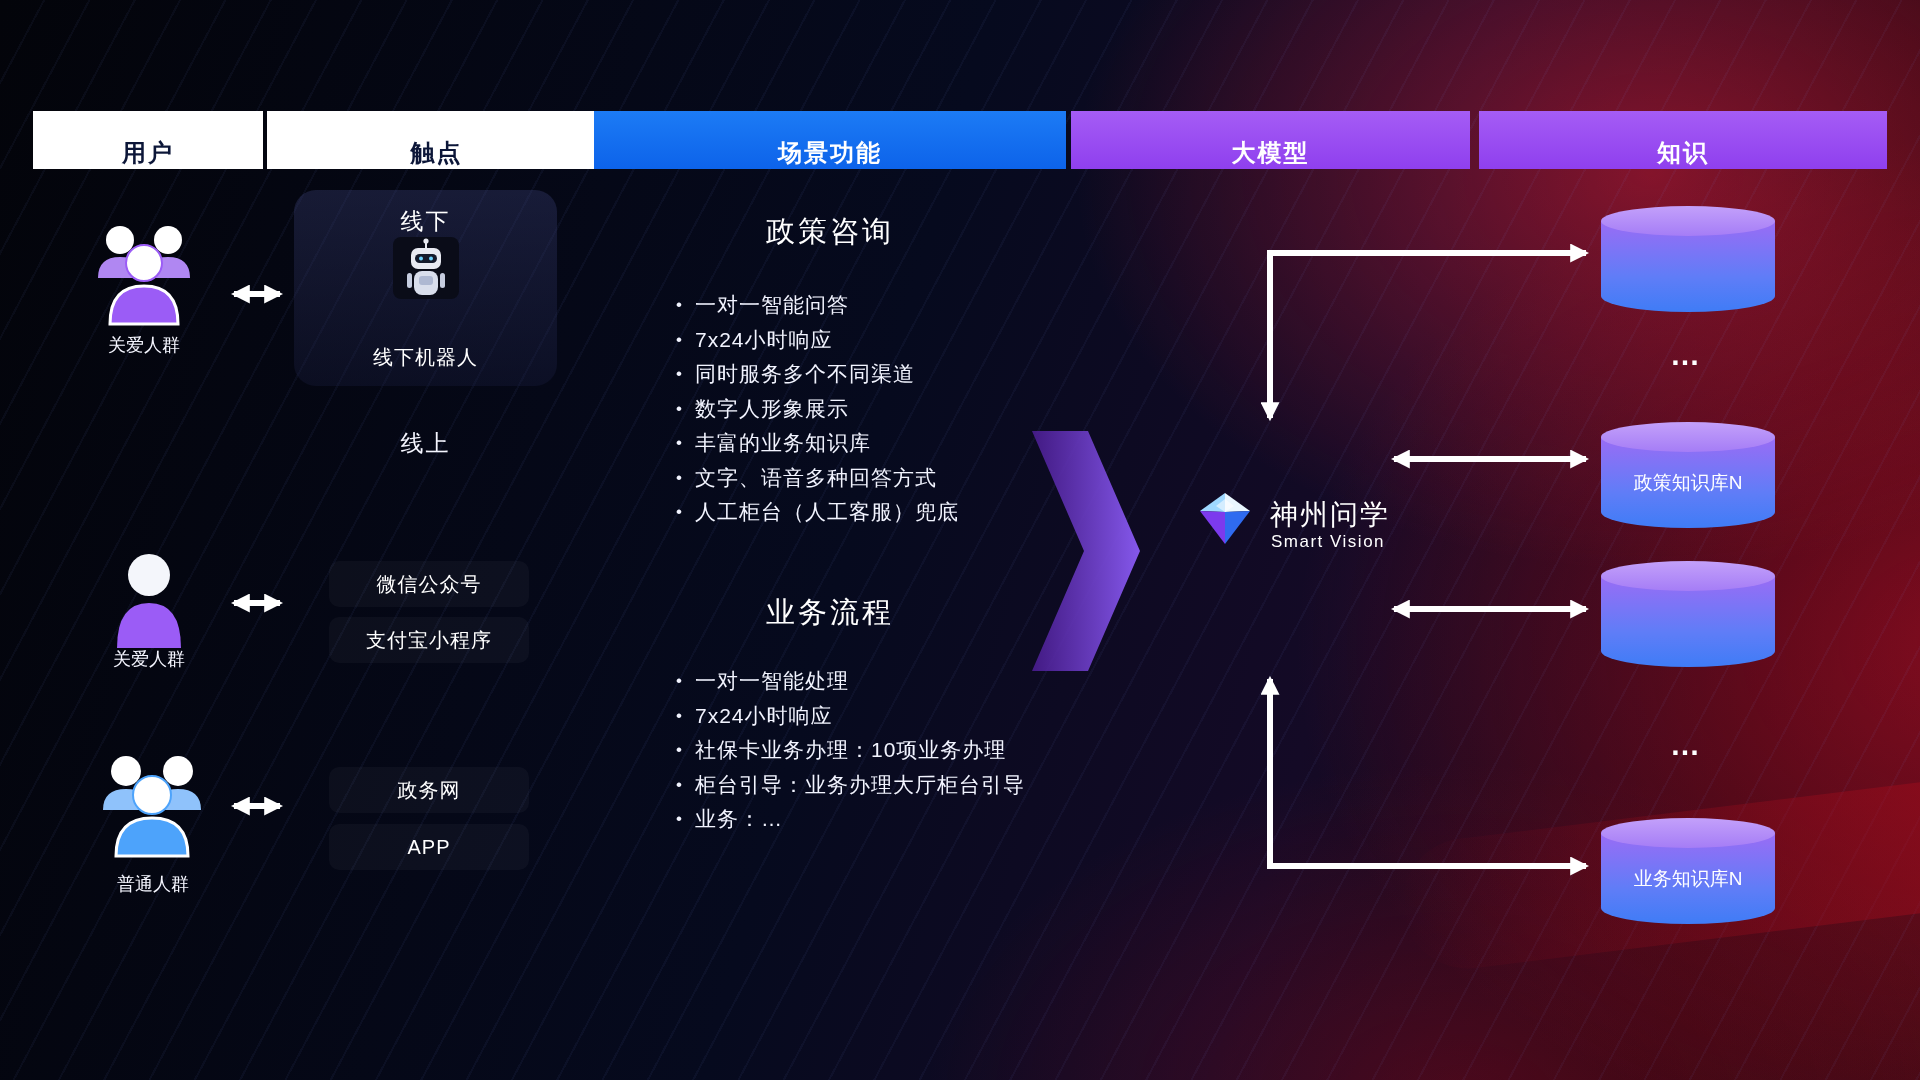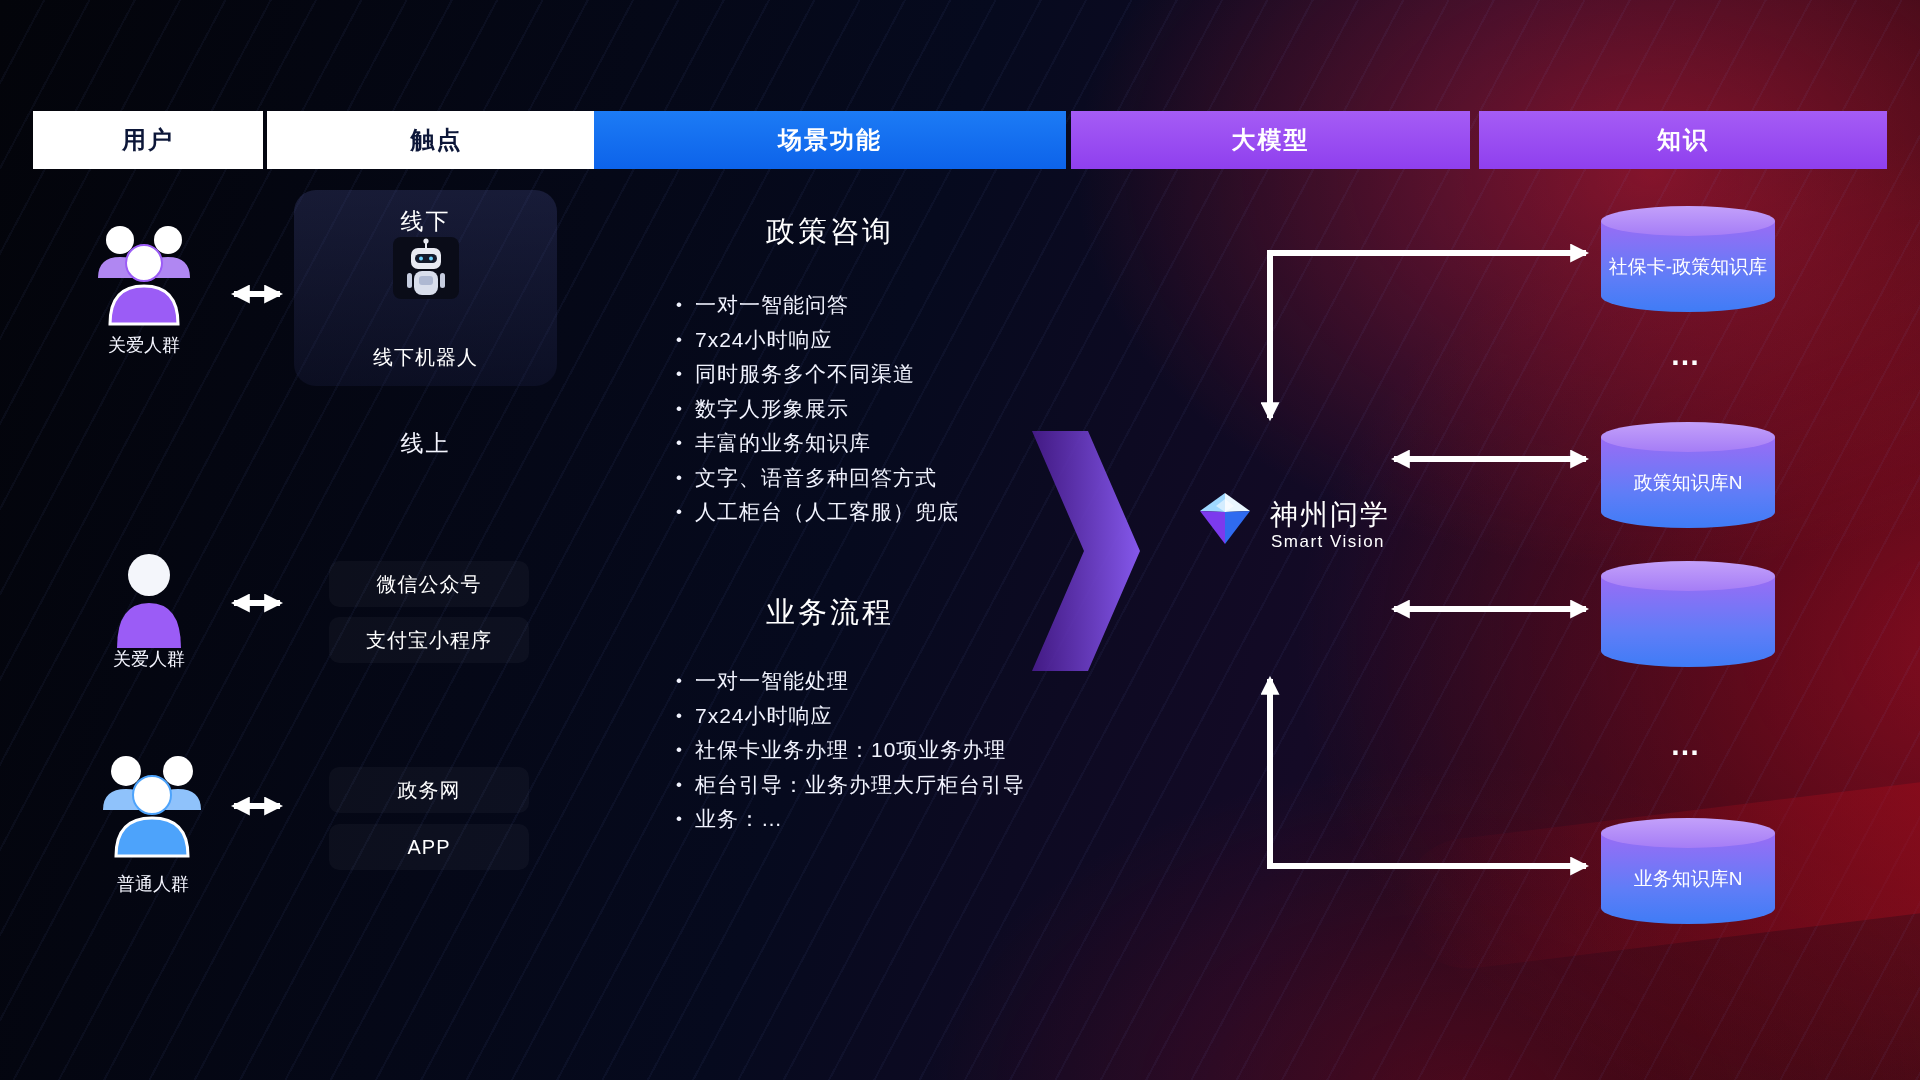--- a/index.html
+++ b/index.html
@@ -18,21 +18,21 @@
     position:absolute; inset:0; z-index:0; pointer-events:none;
     background: repeating-linear-gradient(118deg, transparent 0 38px, rgba(125,150,255,0.05) 38px 40px);
   }
   .bg-swoosh {
     position:absolute; left:1400px; top:800px; width:760px; height:130px; z-index:0;
     border-radius:70px; transform:rotate(-7deg);
     background:linear-gradient(90deg, rgba(130,8,22,0), rgba(160,12,28,0.7));
   }
   .hdr {
     position:absolute; top:111px; height:58px; z-index:2;
-    display:flex; align-items:center; justify-content:center;
+    display:flex; align-items:flex-end; justify-content:center;
     font-size:24px; font-weight:700; letter-spacing:2px;
   }
   .hdr-white { background:#ffffff; color:#0c1638; }
   .hdr-blue  { background:linear-gradient(180deg,#1c7bf5,#0d63ea); color:#fff; }
   .hdr-purple{ background:linear-gradient(180deg,#a55cf5,#8f3fee); color:#fff; }
 
   .label { position:absolute; z-index:2; text-align:center; font-size:18px; color:#f5f6ff; }
   .abs { position:absolute; z-index:2; }
 
   .panel-offline {
@@ -188,21 +188,20 @@
       <polygon points="54,22 29,23 29,55" fill="#2f6bf0"></polygon>
       <polygon points="20,17 29,10 38,17 29,23" fill="#ffffff" opacity="0.55"></polygon>
     </svg>
   </div>
   <div class="model-name">神州问学</div>
   <div class="model-sub">Smart Vision</div>
 
   <div class="cylinder" style="top:206px;">
     <div class="cyl-top"></div>
     <div class="cyl-body"></div>
-    <div class="cyl-label">社保卡-政策知识库</div>
   </div>
   <div class="ellipsis" style="left:1636px; top:338px;">…</div>
   <div class="cylinder" style="top:422px;">
     <div class="cyl-top"></div>
     <div class="cyl-body"></div>
     <div class="cyl-label">政策知识库N</div>
   </div>
   <div class="cylinder" style="top:561px;">
     <div class="cyl-top"></div>
     <div class="cyl-body"></div>

